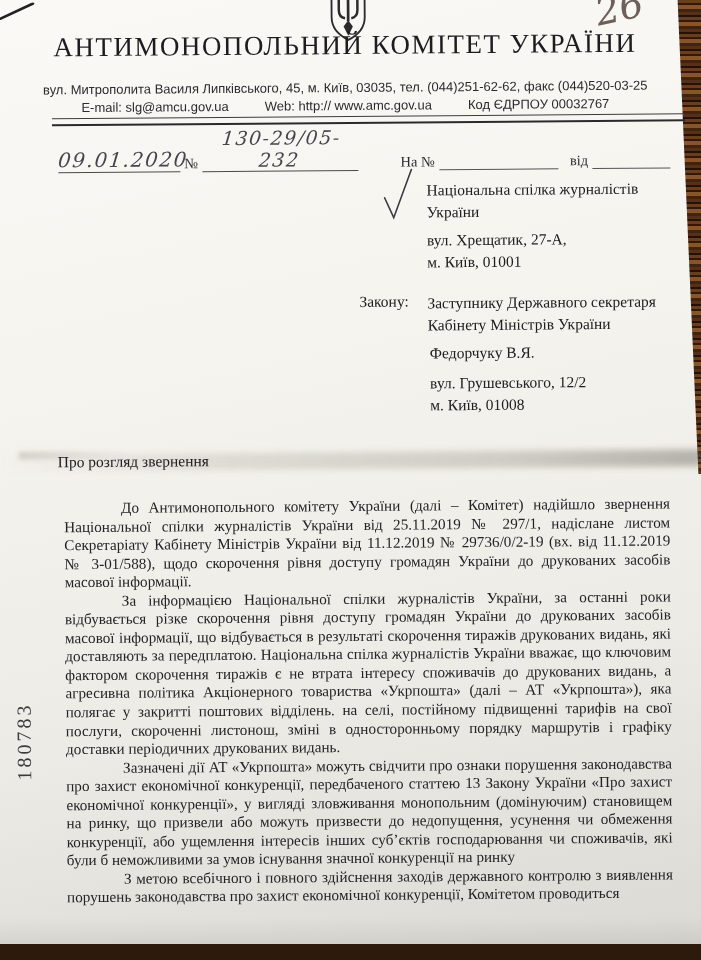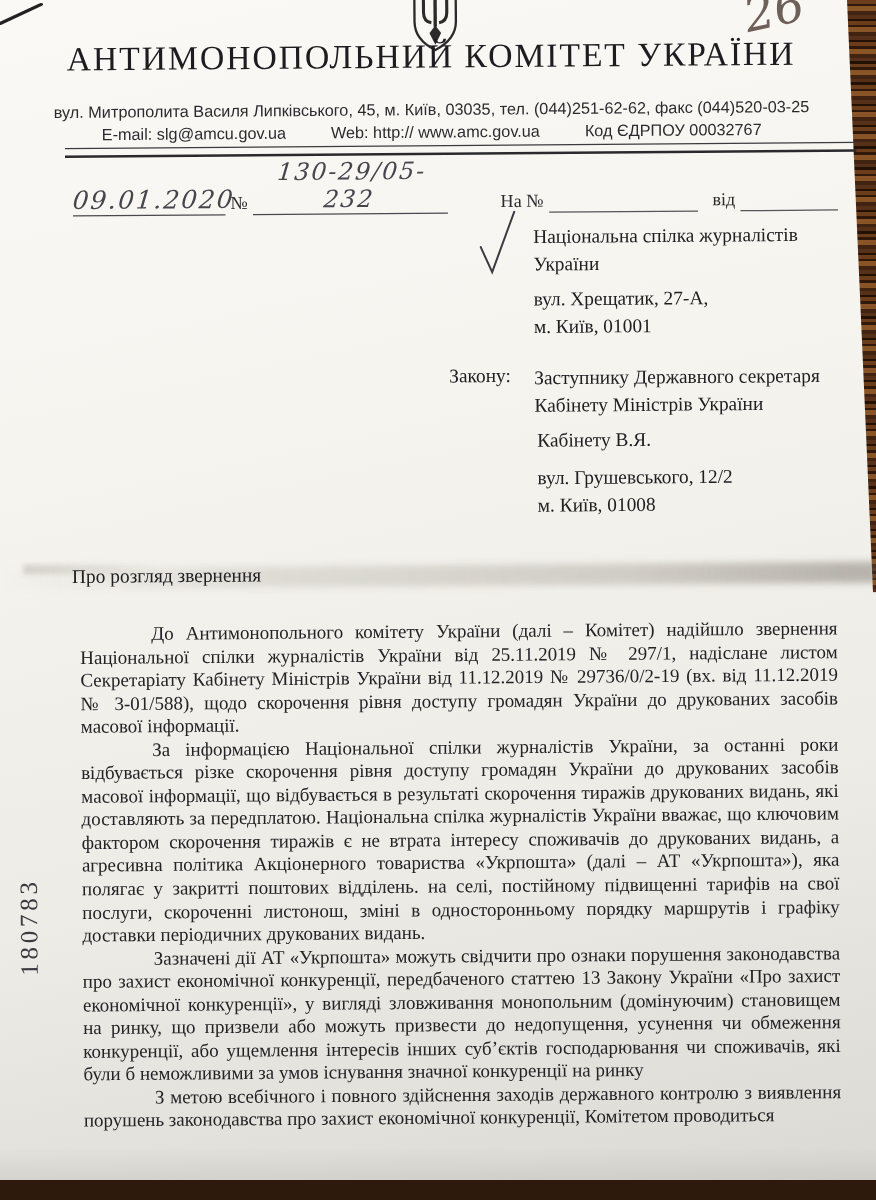--- a/index.html
+++ b/index.html
@@ -113,21 +113,21 @@
     <div class="addr-block recipient-addr">
       <div>вул. Хрещатик, 27-А,</div>
       <div>м. Київ, 01001</div>
     </div>
 
     <div class="copy-label">Закону:</div>
     <div class="addr-block copy-dest">
       <div>Заступнику Державного секретаря</div>
       <div>Кабінету Міністрів України</div>
     </div>
-    <div class="addr-block copy-person">Кабінету В.Я.</div>
+    <div class="addr-block copy-person">Федорчуку В.Я.</div>
     <div class="addr-block copy-addr">
       <div>вул. Грушевського, 12/2</div>
       <div>м. Київ, 01008</div>
     </div>
 
     <div class="fold-band"></div>
     <div class="fold-left"></div>
     <div class="subject">Про розгляд звернення</div>
 
     <div class="body-text">

